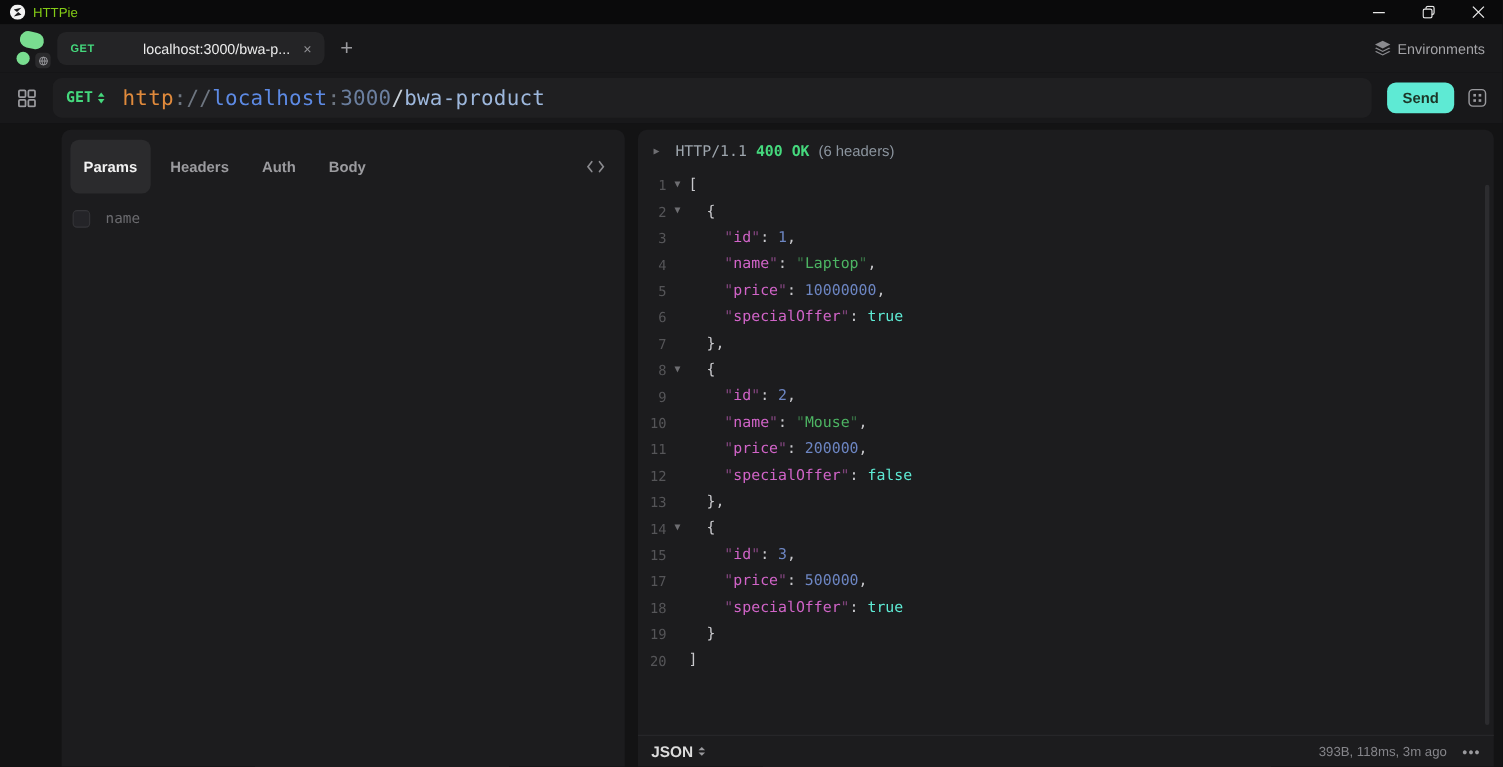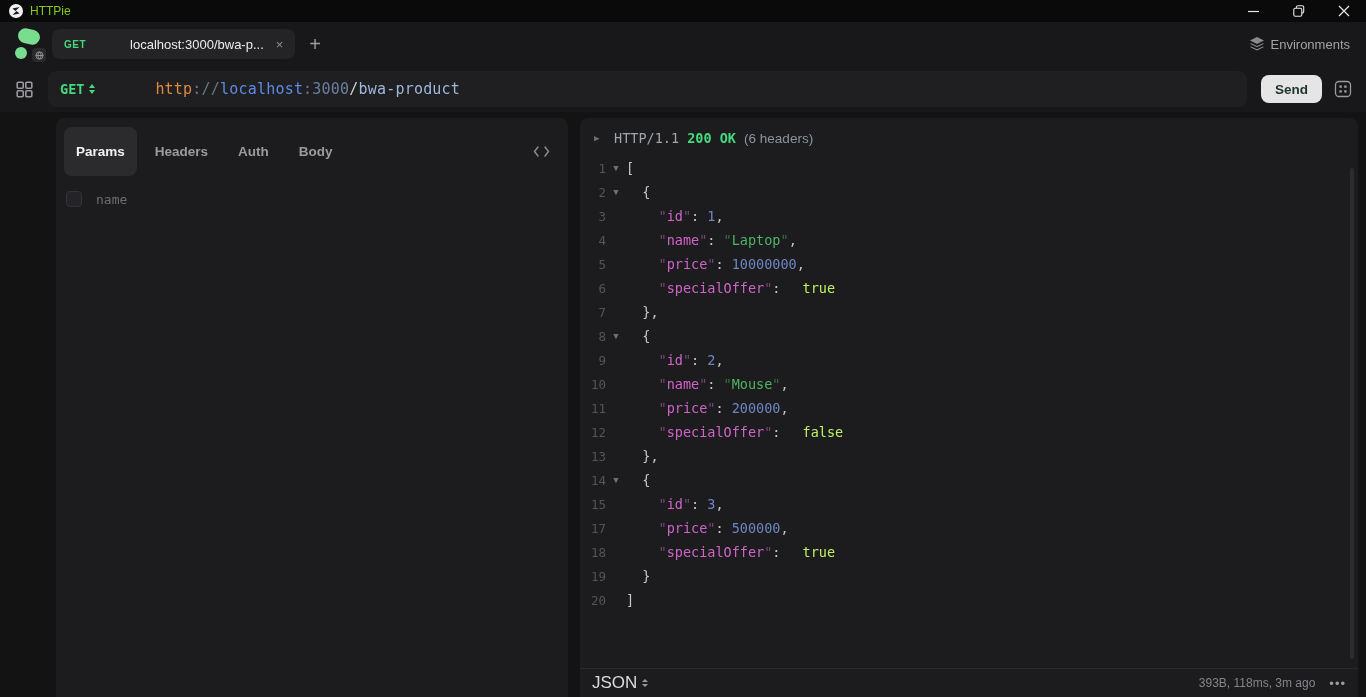--- a/index.html
+++ b/index.html
@@ -32,24 +32,24 @@
   .urlrow { height:46px; background:#18181a; display:flex; align-items:center; padding-right:14px; }
   .rail-slot { width:48px; display:flex; justify-content:center; color:#9a9a9e; }
   .urlbar { flex:1; height:36px; background:#1f1f21; border-radius:8px; display:flex; align-items:center;
     padding:0 12px; margin-right:14px; cursor:text; }
   .method-select { display:flex; align-items:center; gap:5px; color:#45d97d; font-weight:bold;
     font-size:13.5px; margin-right:16px; cursor:pointer; }
   .updown { display:flex; flex-direction:column; gap:2px; }
   .updown i { display:block; width:0; height:0; border-left:3.5px solid transparent; border-right:3.5px solid transparent; }
   .updown .up { border-bottom:4px solid #45d97d; }
   .updown .dn { border-top:4px solid #45d97d; }
-  .url-text { font-size:15px; letter-spacing:.2px;margin-left:44px; }
+  .url-text { font-size:19px; letter-spacing:.2px; }
   .u-scheme{ color:#e08a3c; } .u-punct{ color:#6e7681; } .u-host{ color:#5d8ae4; }
   .u-port{ color:#6b7f9f; } .u-slash{ color:#c9d1d9; } .u-path{ color:#9db7dc; }
-  .send-btn { background:#e5e5e5; color:#1c3527; border:none; border-radius:8px; height:28px;
+  .send-btn { background:#5eead4; color:#1c3527; border:none; border-radius:8px; height:28px;
     padding:0 14px; font-size:13.5px; font-weight:bold; cursor:pointer; margin-right:12px;
     font-family:"Liberation Sans", sans-serif; }
   .codegen { color:#9a9a9e; cursor:pointer; display:flex; }
 
   
   .main { position:relative; height:585px; background:#131314; display:flex; gap:12px; padding:6px 8px 0 56px; }
   .panel { background:#1c1c1e; border-radius:8px 8px 0 0; }
   .left-panel { width:512px; display:flex; flex-direction:column; }
   .right-panel { flex:1; display:flex; flex-direction:column; position:relative; }
 
@@ -75,24 +75,24 @@
   .status-ok { color:#45d97d; font-weight:bold; }
   .hdr-note { color:#8b949e; font-family:"Liberation Sans", sans-serif; font-size:13.5px; }
 
   .code-scroll { flex:1; overflow:hidden; margin-top:10px; }
   .code-line { display:flex; align-items:center; height:24px; font-size:13.5px;
     font-family:"DejaVu Sans Mono", monospace; }
   .code-line .ln { width:26px; text-align:right; color:#555558; font-size:12.5px; flex:none; }
   .code-line .fold { width:20px; text-align:center; color:#6e6e72; font-size:9px; flex:none; cursor:pointer; }
   .code-line pre { font-family:inherit; white-space:pre; }
   .tk-p { color:#c8c8cc; } .tk-k { color:#d164c8; } .tk-s { color:#4db463; }
-  .tk-n { color:#6d86c3; } .tk-b { color:#bef264;margin-left:14px; } .tk-q { opacity:.55; }
+  .tk-n { color:#6d86c3; } .tk-b { color:#5eead4; } .tk-q { opacity:.55; }
 
   .resp-footer { height:29px; border-top:1px solid #29292b; display:flex; align-items:center; padding:0 12px; }
-  .fmt-select { display:flex; align-items:center; gap:5px; font-size:17px; font-weight:normal; color:#dcdcdc; cursor:pointer; }
+  .fmt-select { display:flex; align-items:center; gap:5px; font-size:14px; font-weight:bold; color:#dcdcdc; cursor:pointer; }
   .fmt-updown i { display:block; width:0; height:0; border-left:3px solid transparent; border-right:3px solid transparent; }
   .fmt-updown .up { border-bottom:3.5px solid #9a9a9e; margin-bottom:2px; }
   .fmt-updown .dn { border-top:3.5px solid #9a9a9e; }
   .resp-meta { margin-left:auto; color:#85858a; font-size:12px; }
   .more-dots { color:#9a9a9e; font-size:13px; letter-spacing:1px; margin-left:14px; cursor:pointer; }
 
   .scroll-thumb { position:absolute; right:4px; top:50px; bottom:38px; width:4px;
     background:#2c2c2f; border-radius:2px; }
 
   
@@ -209,21 +209,21 @@
       <span class="checkbox"></span>
       <input class="param-input param-name" placeholder="name" style="">
     </div>
   </div>
 
   <div class="panel right-panel">
     <div class="status-line">
       <span class="fold-arrow">▶</span>
       <span>
         <span class="proto">HTTP/1.1</span>
-        <span class="status-ok">200 OK</span>
+        <span class="status-ok">400 OK</span>
         <span class="hdr-note">(6 headers)</span>
       </span>
     </div>
     <div class="code-scroll" id="response-code">
         <div class="code-line">
           <span class="ln">1</span>
           <span class="fold">▼</span>
           <pre><span class="tk-p">[</span></pre>
         </div>
         <div class="code-line">

